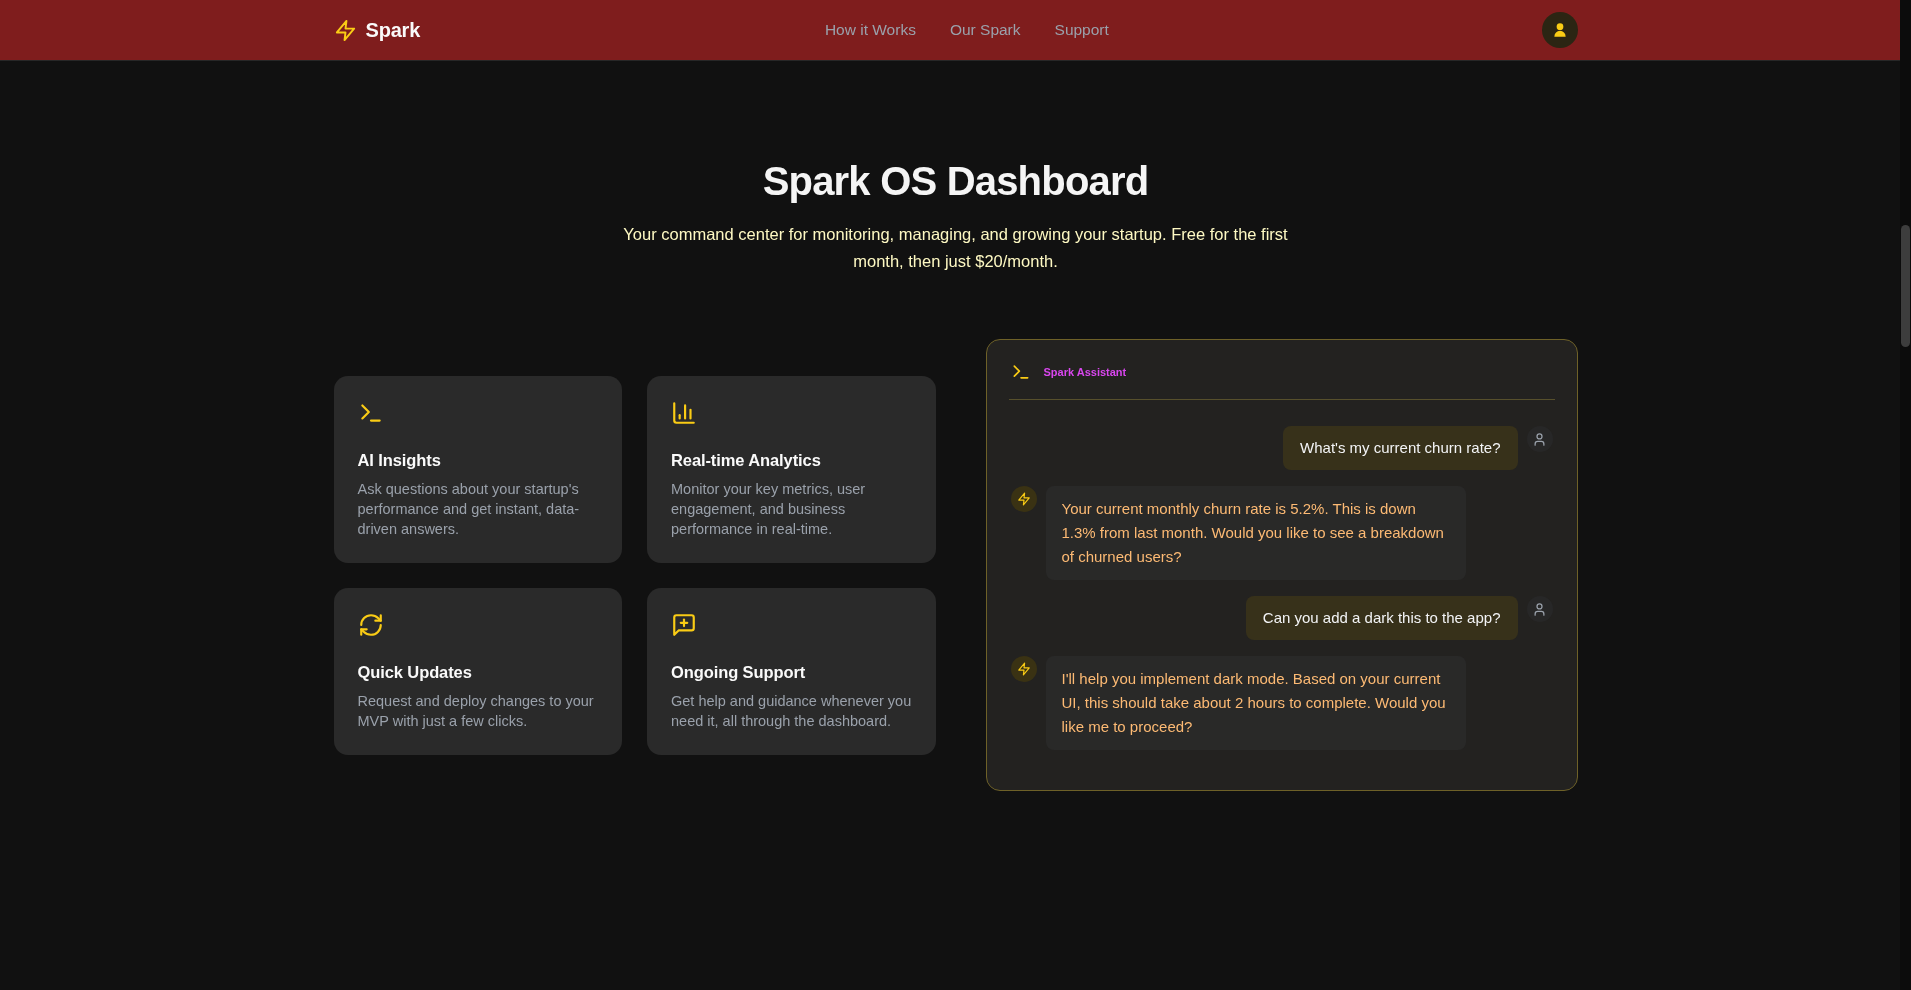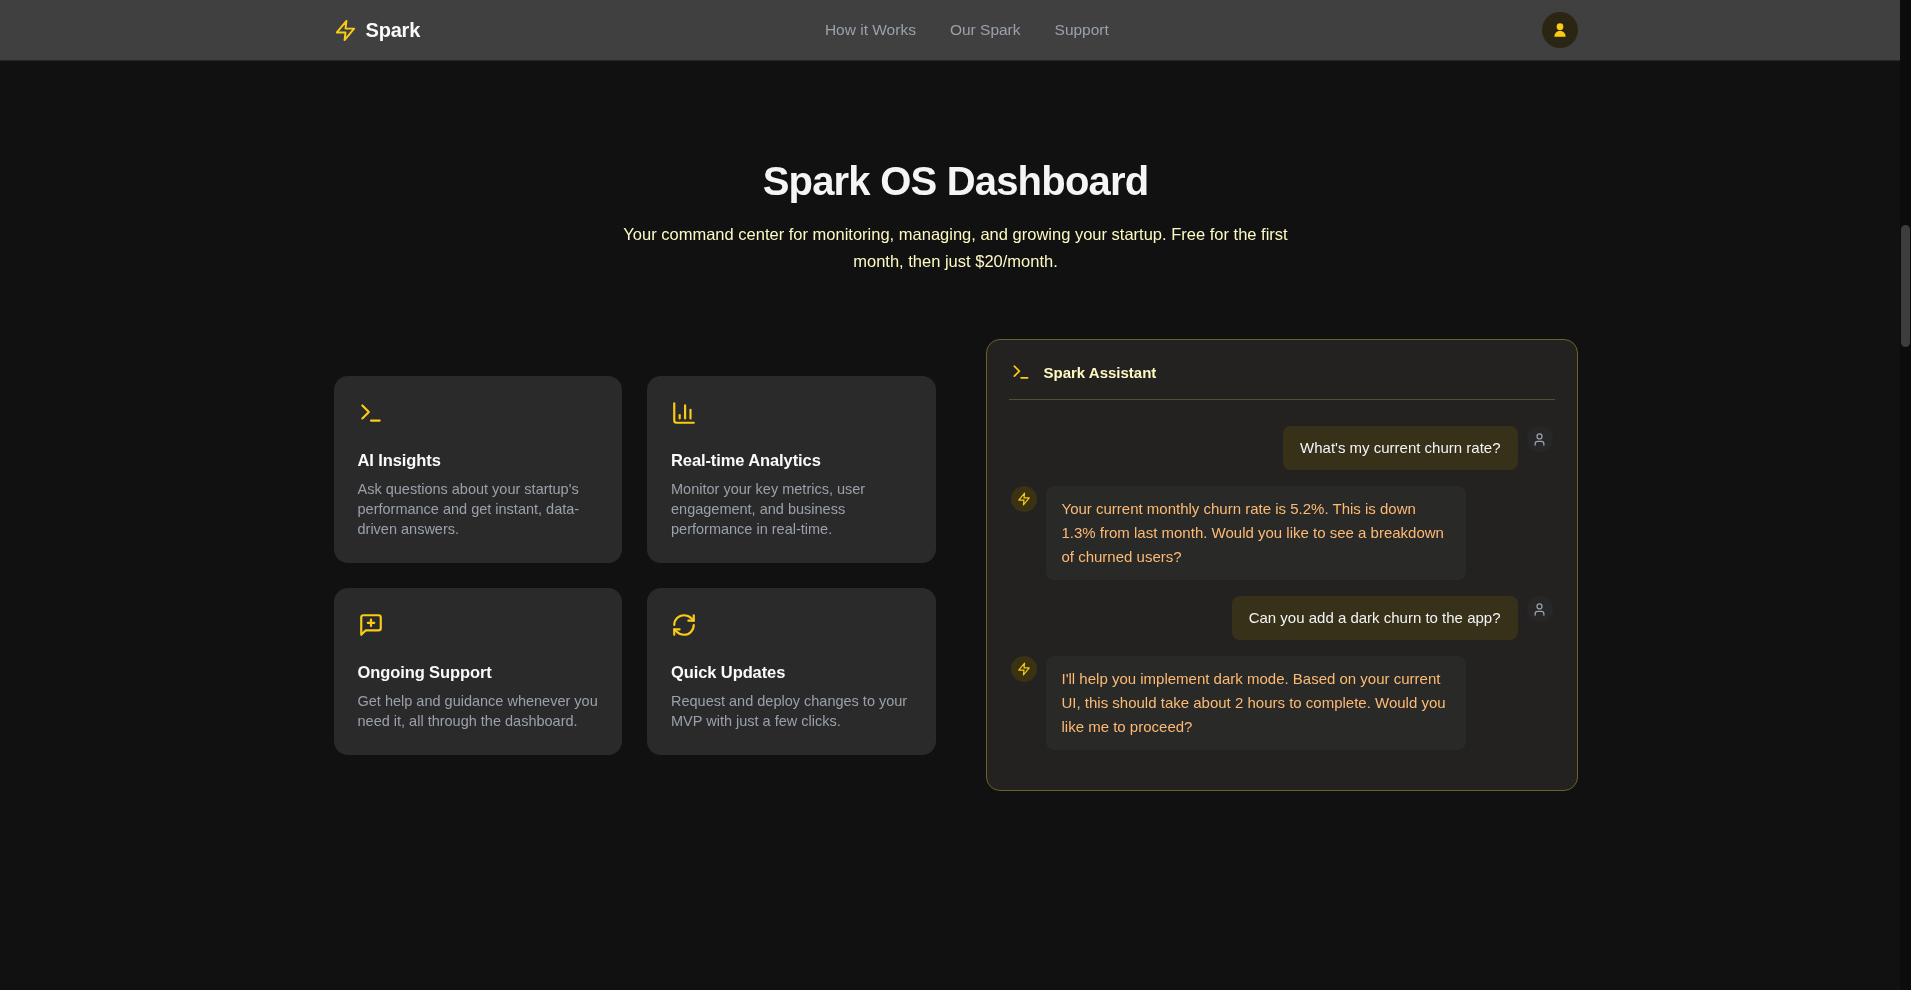--- a/index.html
+++ b/index.html
@@ -9,21 +9,21 @@
     position: relative;
     width: 1911px;
     height: 990px;
     background: #111111;
     overflow: hidden;
   }
 
   
   .nav {
     height: 61px;
-    background: #404040;
+    background: #7f1d1d;
     border-bottom: 1px solid #272727;
   }
   .nav-inner {
     width: 1244px;
     height: 100%;
     margin: 0 auto;
     display: flex;
     align-items: center;
     position: relative;
   }
@@ -119,21 +119,21 @@
     border: 1px solid #6e6128;
     border-radius: 14px;
   }
   .chat-header {
     display: flex;
     align-items: center;
     gap: 13px;
     padding: 22px 24px 17px;
   }
   .chat-header svg { width: 20px; height: 20px; color: #facc15; }
-  .chat-title { color: #fef9c3; font-size: 15px; font-weight: 700; }
+  .chat-title { color: #d946ef; font-size: 11px; font-weight: 700; }
   .chat-divider { height: 1px; background: #57502c; margin: 0 22px; }
   .chat-messages {
     padding: 26px 24px 40px;
     display: flex;
     flex-direction: column;
     gap: 16px;
   }
   .msg { display: flex; align-items: flex-start; gap: 9px; }
   .msg.user { justify-content: flex-end; }
   .msg-avatar {
@@ -269,35 +269,35 @@
                 <use href="#i-bar-chart"></use>
               </svg>
           </span>
           <h3>Real-time Analytics</h3>
           <p>Monitor your key metrics, user engagement, and business performance in real-time.</p>
         </div>
 
         <div class="card">
           <span class="card-icon">
             <svg viewBox="0 0 24 24">
+                <use href="#i-refresh"></use>
+              </svg>
+          </span>
+          <h3>Quick Updates</h3>
+          <p>Request and deploy changes to your MVP with just a few clicks.</p>
+        </div>
+
+        <div class="card">
+          <span class="card-icon">
+            <svg viewBox="0 0 24 24">
                 <use href="#i-message-plus"></use>
               </svg>
           </span>
           <h3>Ongoing Support</h3>
           <p>Get help and guidance whenever you need it, all through the dashboard.</p>
-        </div>
-
-        <div class="card">
-          <span class="card-icon">
-            <svg viewBox="0 0 24 24">
-                <use href="#i-refresh"></use>
-              </svg>
-          </span>
-          <h3>Quick Updates</h3>
-          <p>Request and deploy changes to your MVP with just a few clicks.</p>
         </div>
 
       </div>
 
       <aside class="chat">
         <div class="chat-header">
           <svg viewBox="0 0 24 24">
               <use href="#i-terminal"></use>
             </svg>
           <span class="chat-title">Spark Assistant</span>
@@ -318,21 +318,21 @@
           <div class="msg bot">
             <span class="msg-avatar bot-avatar">
               <svg viewBox="0 0 24 24">
                   <use href="#i-zap"></use>
                 </svg>
             </span>
             <div class="bubble bot-bubble">Your current monthly churn rate is 5.2%. This is down 1.3% from last month. Would you like to see a breakdown of churned users?</div>
           </div>
 
           <div class="msg user">
-            <div class="bubble user-bubble">Can you add a dark churn to the app?</div>
+            <div class="bubble user-bubble">Can you add a dark this to the app?</div>
             <span class="msg-avatar user-avatar">
               <svg viewBox="0 0 24 24">
                   <use href="#i-user-outline"></use>
                 </svg>
             </span>
           </div>
 
           <div class="msg bot">
             <span class="msg-avatar bot-avatar">
               <svg viewBox="0 0 24 24">

